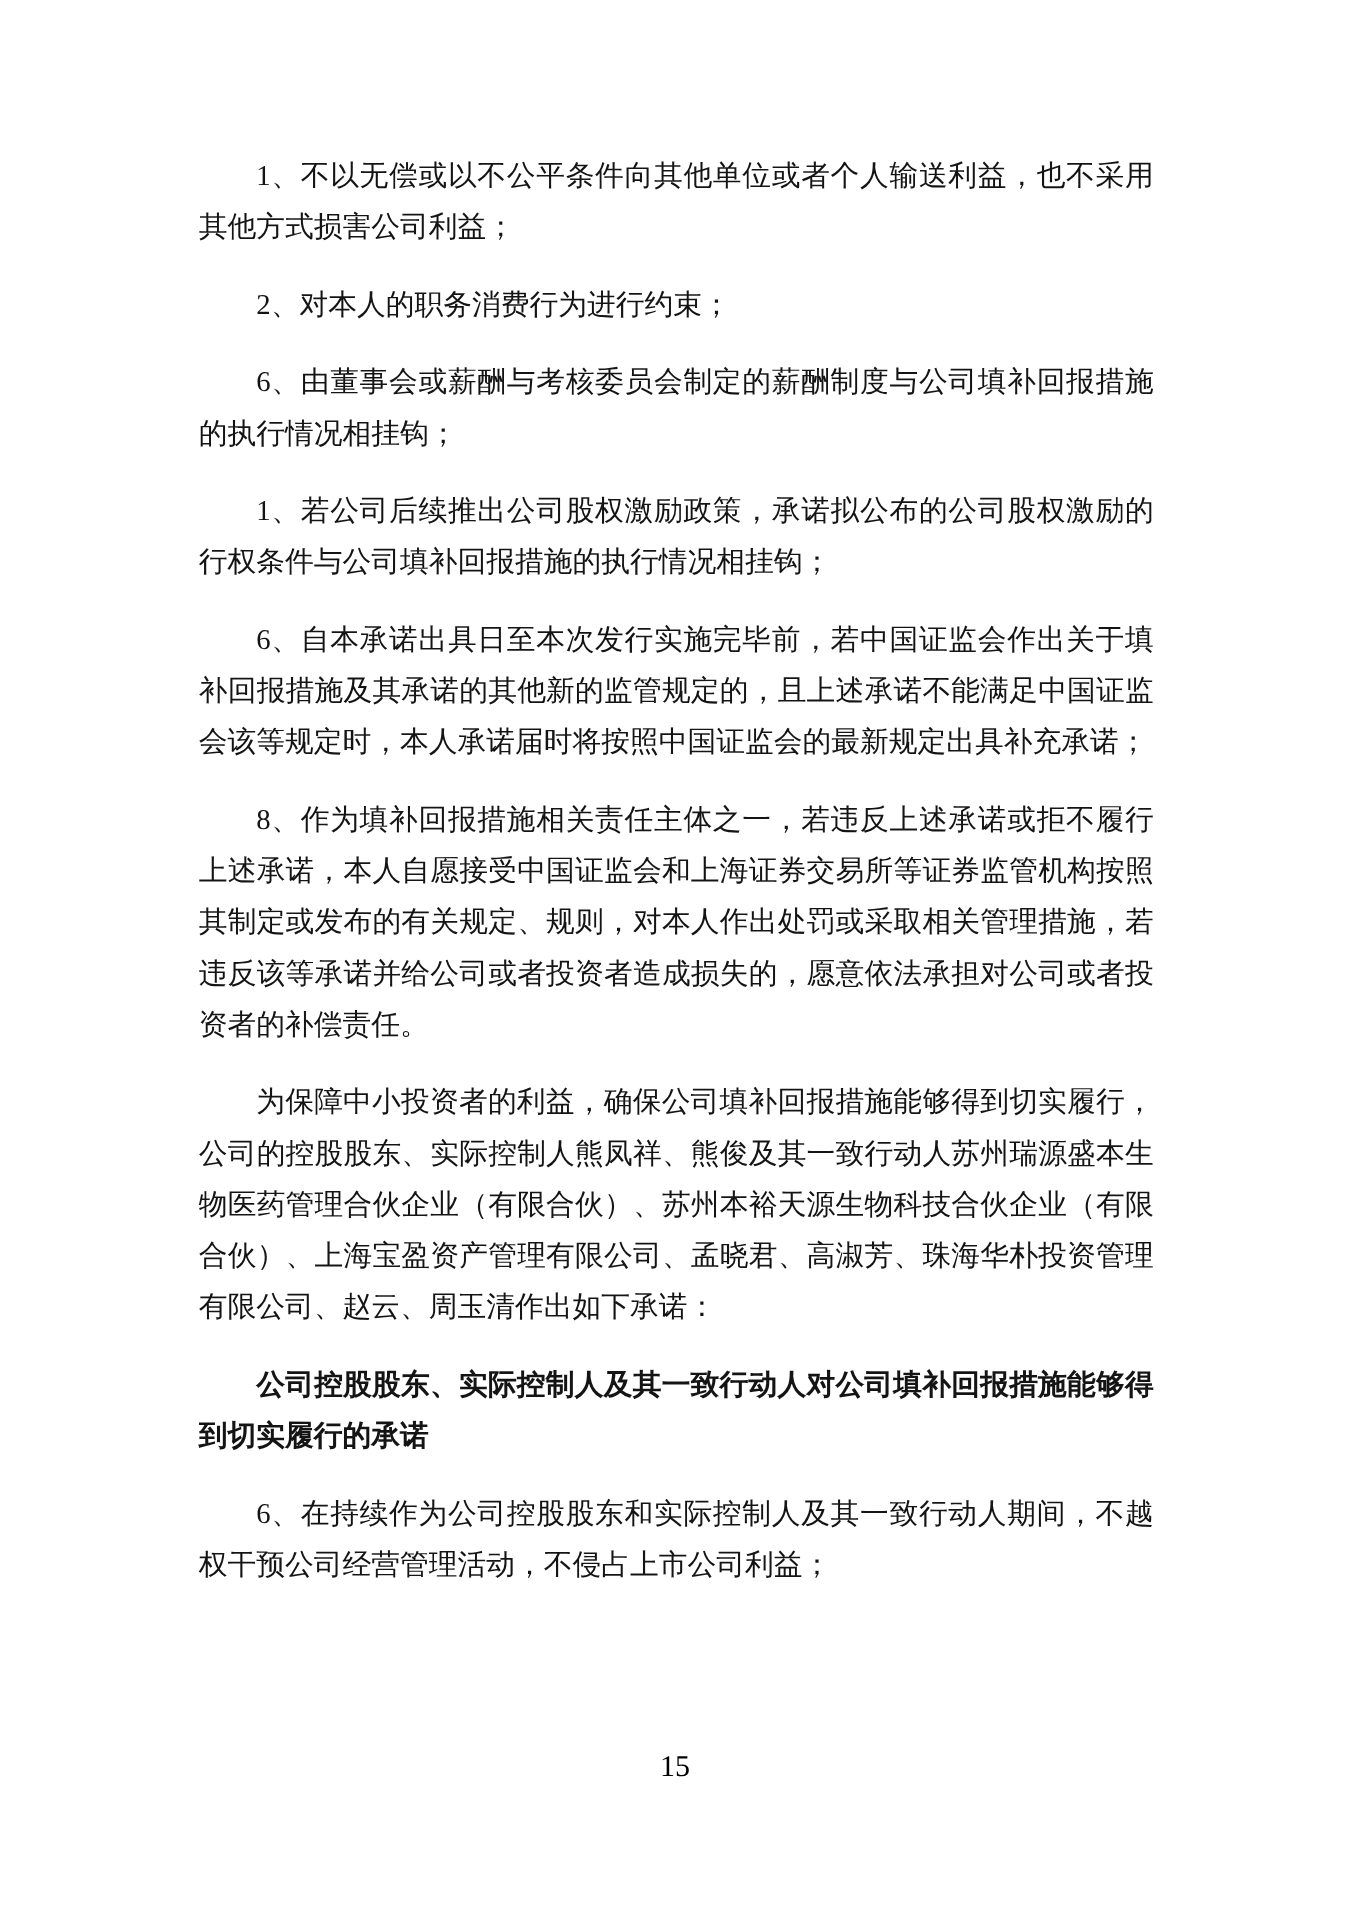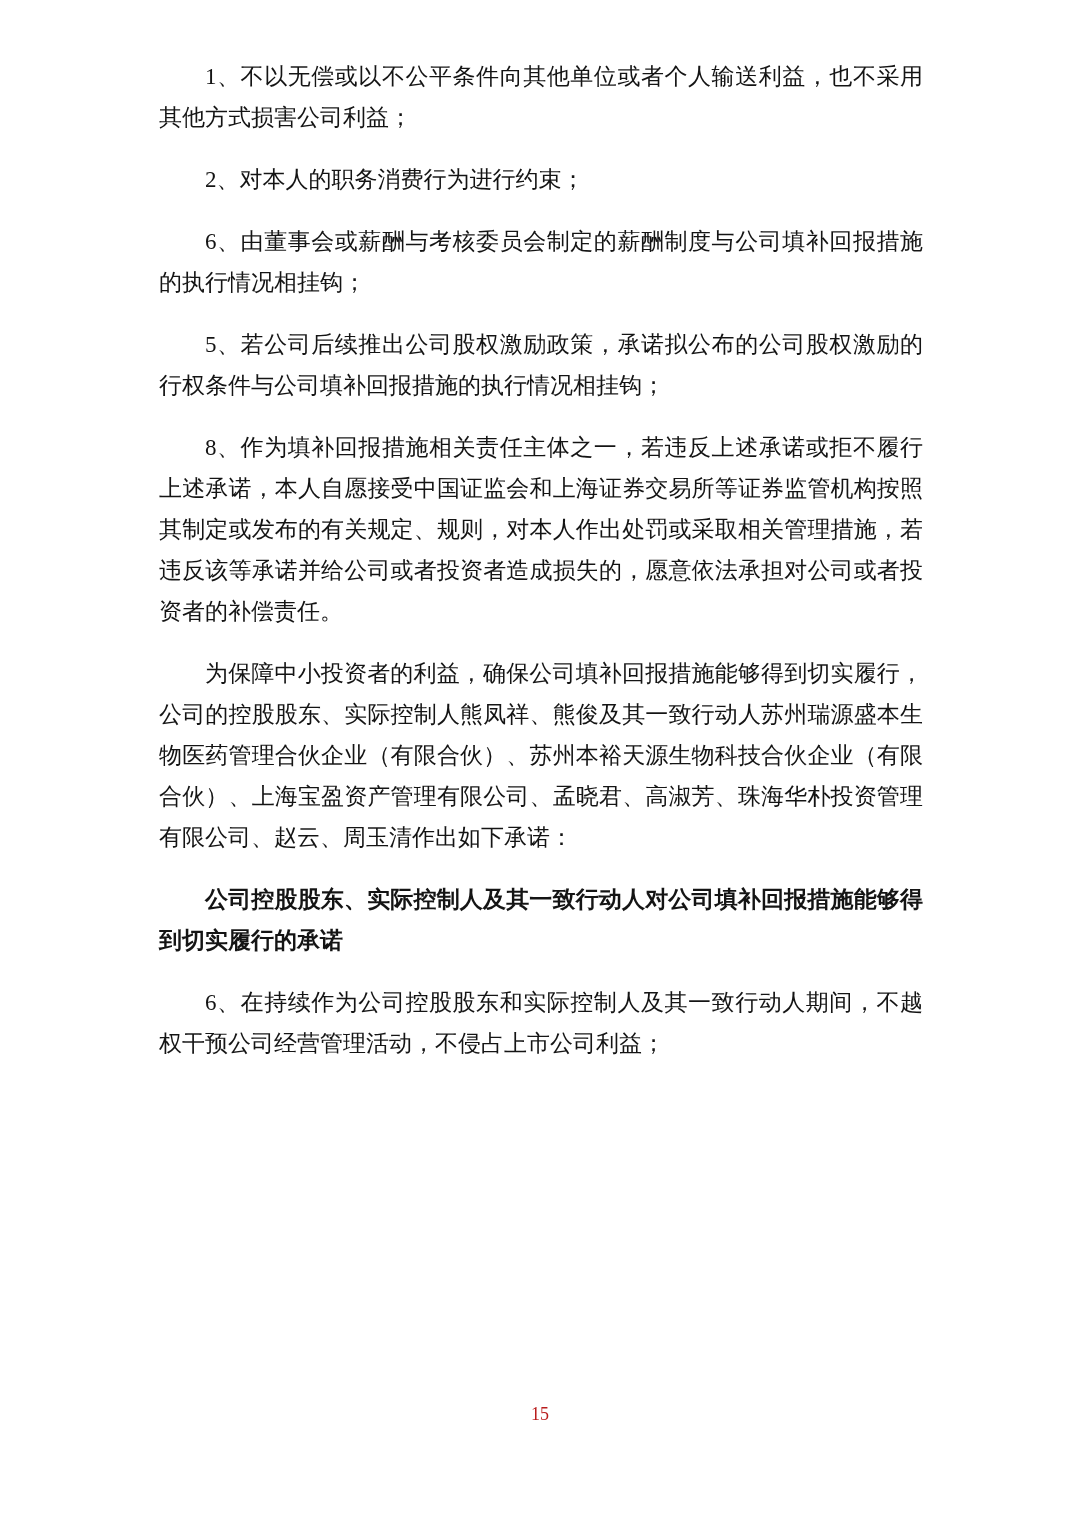--- a/index.html
+++ b/index.html
@@ -11,53 +11,54 @@
     width: 1080px;
     height: 1528px;
     position: relative;
     font-family: "Liberation Serif", "DejaVu Serif", serif;
     color: #141414;
     overflow: hidden;
   }
   .page {
     position: absolute;
     top: 0; left: 0; right: 0; bottom: 0;
-    padding: 56px 157px 0 159px;
+    padding: 120px 157px 0 159px;
     box-sizing: border-box;
     background: #ffffff;
   }
   .para {
     font-size: 23px;
     line-height: 41px;
     text-align: justify;
     text-indent: 2em;
     margin: 0 0 21px 0;
     word-break: break-all;
   }
   .heading {
     font-weight: bold;
   }
   .page-number {
     position: absolute;
     top: 1399px;
     left: 0;
     right: 0;
     text-align: center;
-    font-size: 18px;
+    font-size: 24px;
     line-height: 30px;
-    color: #b91c1c;
+    color: #000000;
   }
 </style>
 </head>
 <body>
 
 <div class="page">
   <p class="para">1、不以无偿或以不公平条件向其他单位或者个人输送利益，也不采用其他方式损害公司利益；</p>
   <p class="para">2、对本人的职务消费行为进行约束；</p>
   <p class="para">6、由董事会或薪酬与考核委员会制定的薪酬制度与公司填补回报措施的执行情况相挂钩；</p>
-  <p class="para">5、若公司后续推出公司股权激励政策，承诺拟公布的公司股权激励的行权条件与公司填补回报措施的执行情况相挂钩；</p>
+  <p class="para">1、若公司后续推出公司股权激励政策，承诺拟公布的公司股权激励的行权条件与公司填补回报措施的执行情况相挂钩；</p>
+  <p class="para">6、自本承诺出具日至本次发行实施完毕前，若中国证监会作出关于填补回报措施及其承诺的其他新的监管规定的，且上述承诺不能满足中国证监会该等规定时，本人承诺届时将按照中国证监会的最新规定出具补充承诺；</p>
   <p class="para">8、作为填补回报措施相关责任主体之一，若违反上述承诺或拒不履行上述承诺，本人自愿接受中国证监会和上海证券交易所等证券监管机构按照其制定或发布的有关规定、规则，对本人作出处罚或采取相关管理措施，若违反该等承诺并给公司或者投资者造成损失的，愿意依法承担对公司或者投资者的补偿责任。</p>
   <p class="para">为保障中小投资者的利益，确保公司填补回报措施能够得到切实履行，公司的控股股东、实际控制人熊凤祥、熊俊及其一致行动人苏州瑞源盛本生物医药管理合伙企业（有限合伙）、苏州本裕天源生物科技合伙企业（有限合伙）、上海宝盈资产管理有限公司、孟晓君、高淑芳、珠海华朴投资管理有限公司、赵云、周玉清作出如下承诺：</p>
   <p class="para heading">公司控股股东、实际控制人及其一致行动人对公司填补回报措施能够得到切实履行的承诺</p>
   <p class="para">6、在持续作为公司控股股东和实际控制人及其一致行动人期间，不越权干预公司经营管理活动，不侵占上市公司利益；</p>
 </div>
 
 <div class="page-number">15</div>
 
 </body></html>

